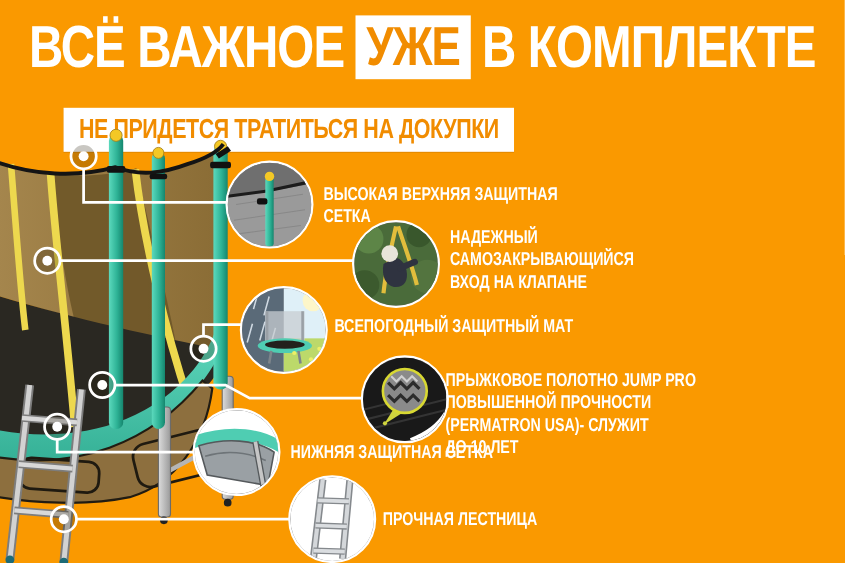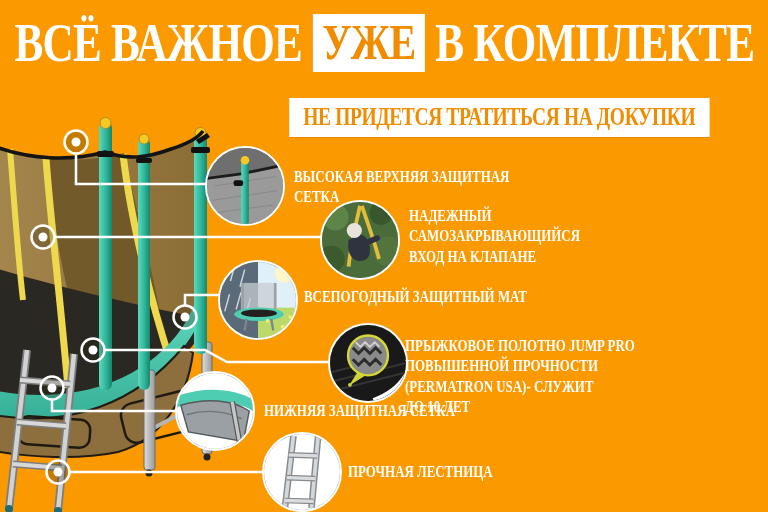--- a/index.html
+++ b/index.html
@@ -1,21 +1,21 @@
 <!DOCTYPE html>
 <html><head>
 <meta charset="utf-8">
 <style>
   html,body{margin:0;padding:0;}
   .canvas{
     position:relative;
     width:768px;height:512px;
     overflow:hidden;
     background:#FA9900;
-    font-family:Liberation Serif, serif;
+    font-family:Liberation Sans, sans-serif;
   }
   
   .title-wrap{
     position:absolute;top:14px;left:0;width:768px;
     display:flex;justify-content:center;
   }
   .title-row{
     display:flex;align-items:center;gap:13px;
     transform:scaleX(0.80);transform-origin:50% 50%;
     white-space:nowrap;
@@ -24,21 +24,21 @@
     color:#ffffff;font-size:54px;font-weight:bold;
     letter-spacing:-1px;line-height:1.05;
   }
   .title-box{
     background:#ffffff;color:#F18C00;
     font-size:50px;font-weight:bold;letter-spacing:-1px;
     padding:3px 12px 5px 12px;line-height:1.0;
   }
   .subtitle-wrap{
     position:absolute;top:98px;left:0;width:768px;
-    display:flex;justify-content:flex-end;
+    display:flex;justify-content:flex-start;
   }
   .subtitle-box{
     background:#ffffff;color:#F18C00;
     font-size:25px;font-weight:bold;letter-spacing:-0.5px;
     padding:5px 18px 6px 18px;white-space:nowrap;
     transform:scaleX(0.78);transform-origin:50% 50%;
     box-shadow:0 1px 0 rgba(190,110,0,.35);
   }
   
   .scene{position:absolute;left:0;top:0;width:768px;height:512px;z-index:1;}

